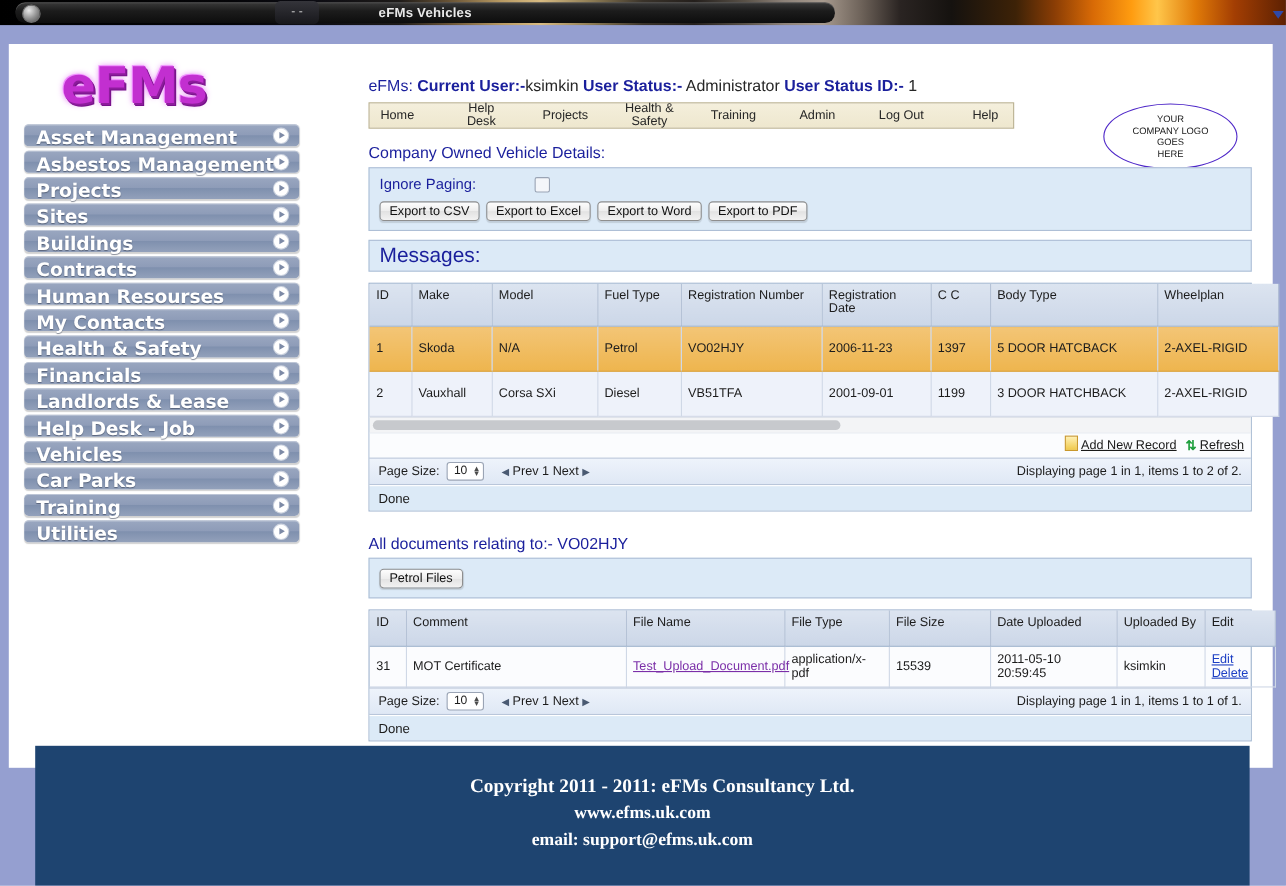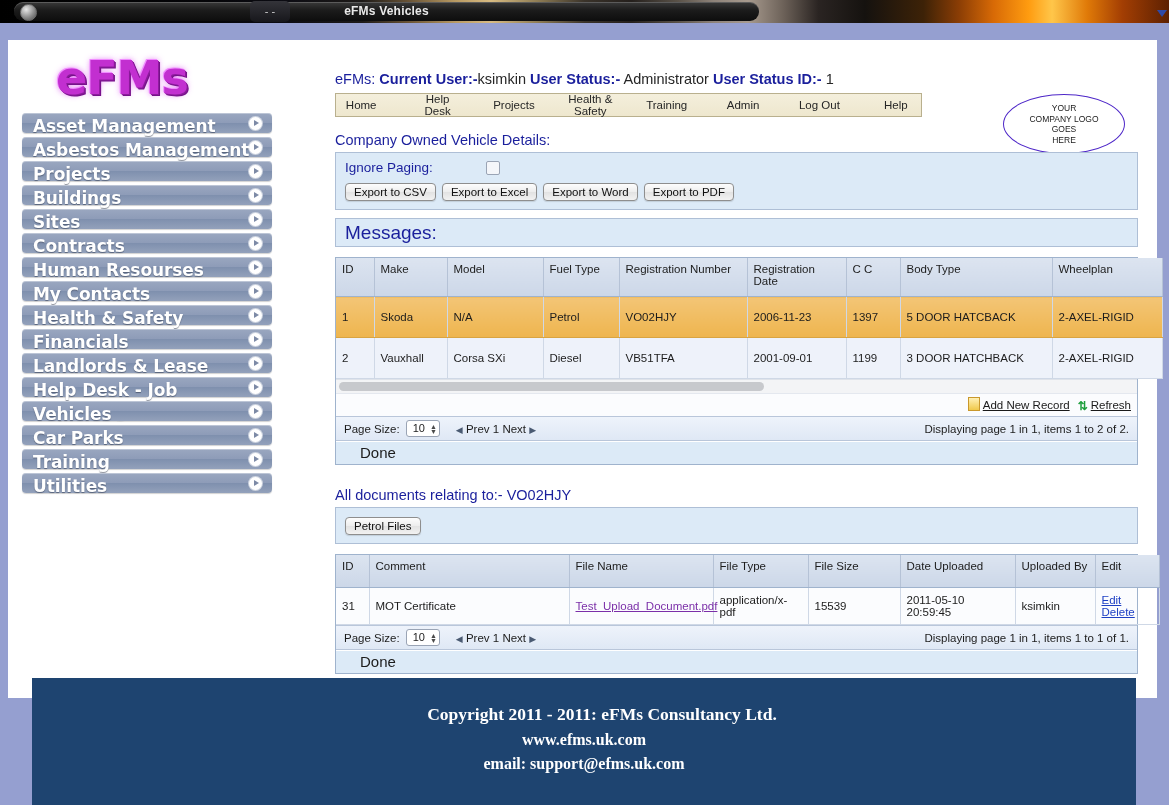--- a/index.html
+++ b/index.html
@@ -211,21 +211,21 @@
   }
   .pager .sel-wrap .v{font-size:11px;}
   .pager .sel-wrap .spin{
     margin-left:5px;display:flex;flex-direction:column;line-height:5px;
     font-size:7px;color:#4a4a4a;
   }
   .pager .navs{margin-left:16px;cursor:pointer;}
   .pager .navs .tri{color:#4a5a72;font-size:9px;}
   .pager .right{margin-left:auto;}
   .statusbar{
-    height:22px;line-height:22px;padding-left:24px;font-size:15px;color:#1c1c1c;
+    height:22px;line-height:22px;padding-left:8px;font-size:12px;color:#1c1c1c;
     background:#dceaf7;border-top:1px solid #fff;
   }
 
   
   #doc-toolbar{padding:8px 9px;}
   #docs-grid th{height:22px;}
   #docs-grid td{height:21px;}
   #docs-grid a{color:#7b2fa8;text-decoration:underline;cursor:pointer;}
   #docs-grid a.editlink{color:#1d3fc4;}
 </style>
@@ -263,25 +263,25 @@
       </div>
       <div class="side-item">
         <span class="lbl">Asbestos Management</span>
         <span class="arrow"></span>
       </div>
       <div class="side-item">
         <span class="lbl">Projects</span>
         <span class="arrow"></span>
       </div>
       <div class="side-item">
+        <span class="lbl">Sites</span>
+        <span class="arrow"></span>
+      </div>
+      <div class="side-item">
         <span class="lbl">Buildings</span>
-        <span class="arrow"></span>
-      </div>
-      <div class="side-item">
-        <span class="lbl">Sites</span>
         <span class="arrow"></span>
       </div>
       <div class="side-item">
         <span class="lbl">Contracts</span>
         <span class="arrow"></span>
       </div>
       <div class="side-item">
         <span class="lbl">Human Resourses</span>
         <span class="arrow"></span>
       </div>

